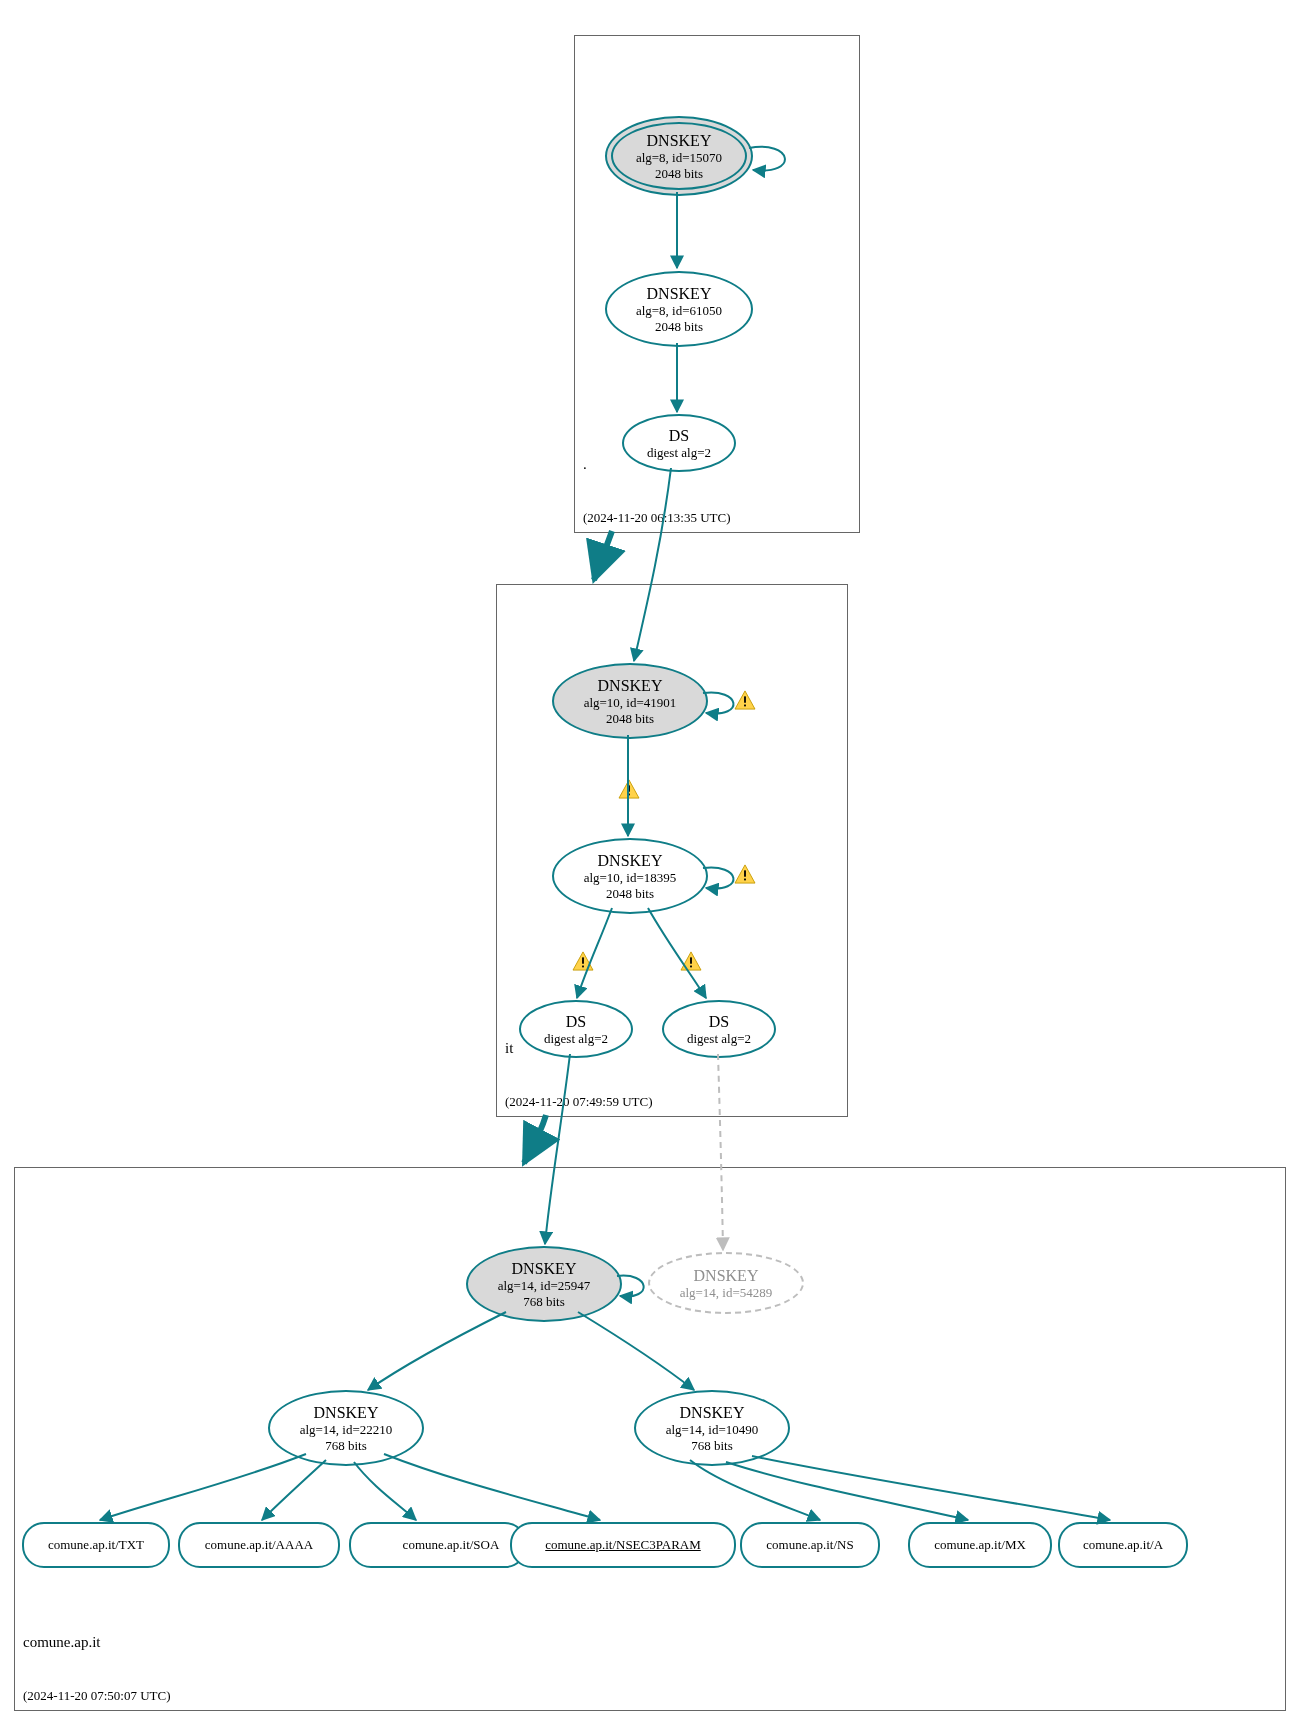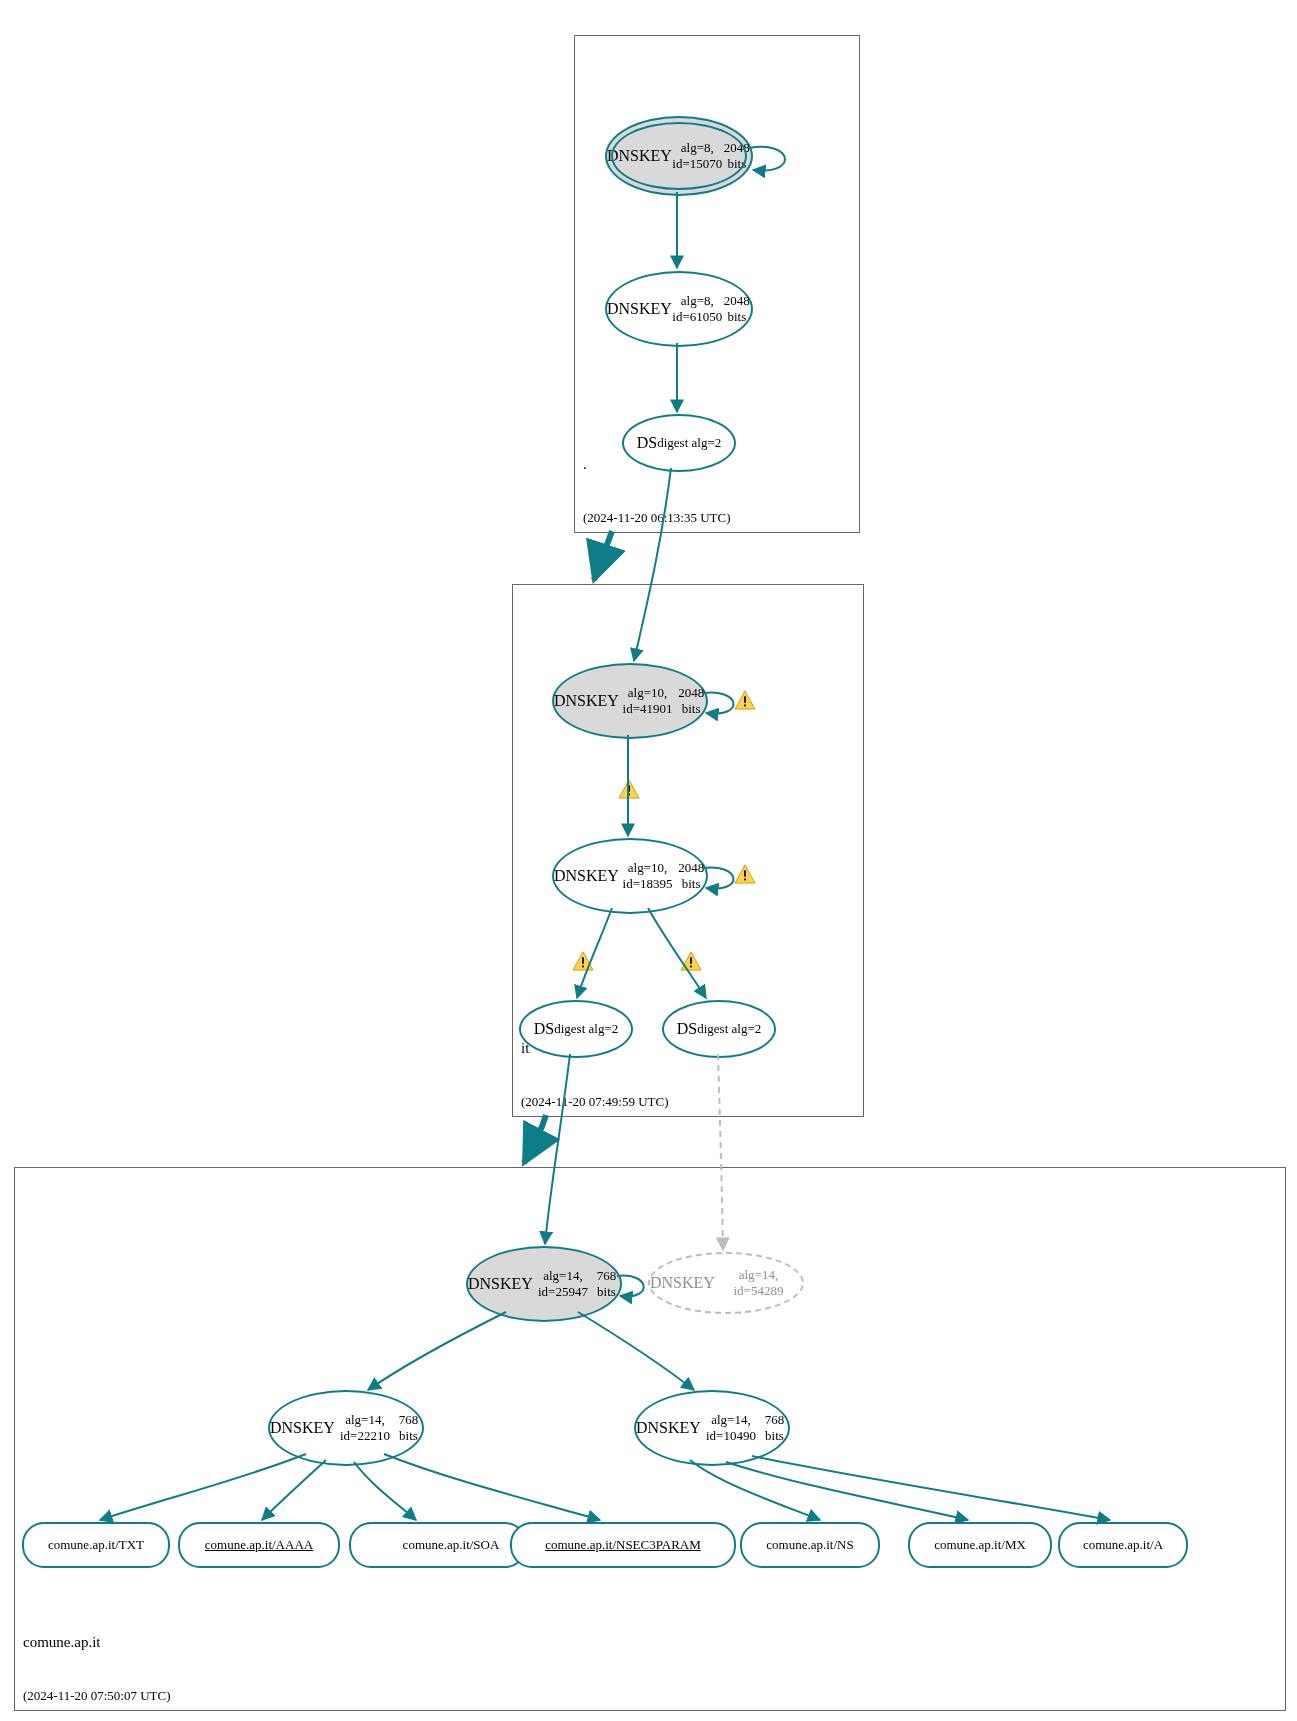--- a/index.html
+++ b/index.html
@@ -27,21 +27,21 @@
   .zone-label .ts {
     font-size: 13px;
     margin-top: 36px;
   }
   .node {
     position: absolute;
     border: 2px solid #0f7d87;
     background: #ffffff;
     text-align: center;
     display: flex;
-    flex-direction: row;
+    flex-direction: column;
     justify-content: center;
     align-items: center;
     font-size: 13px;
     line-height: 1.2;
     color: #000;
   }
   .node .title {
     font-size: 16px;
   }
   .node.ellipse {
@@ -100,21 +100,21 @@
 </head>
 <body>
 
 <div class="zone" style="left:574px; top:35px; width:284px; height:496px;">
   <div class="zone-label">
     <div>.</div>
     <div class="ts">(2024-11-20 06:13:35 UTC)</div>
   </div>
 </div>
 
-<div class="zone" style="left:512px; top:584px; width:350px; height:531px;">
+<div class="zone" style="left:496px; top:584px; width:350px; height:531px;">
   <div class="zone-label">
     <div>it</div>
     <div class="ts">(2024-11-20 07:49:59 UTC)</div>
   </div>
 </div>
 
 <div class="zone" style="left:14px; top:1167px; width:1270px; height:542px;">
   <div class="zone-label">
     <div>comune.ap.it</div>
     <div class="ts">(2024-11-20 07:50:07 UTC)</div>
@@ -179,21 +179,21 @@
 
 <div class="node ellipse" style="left:634px; top:1390px; width:152px; height:72px;">
   <span class="title">DNSKEY</span>
   <span>alg=14, id=10490</span>
   <span>768 bits</span>
 </div>
 
 <div class="node rrect" style="left:22px;  top:1522px; width:144px; height:42px;">
   <span>comune.ap.it/TXT</span>
 </div>
-<div class="node rrect" style="left:178px; top:1522px; width:158px; height:42px;text-decoration:underline;">
+<div class="node rrect" style="left:178px; top:1522px; width:158px; height:42px;">
   <span>comune.ap.it/AAAA</span>
 </div>
 <div class="node rrect" style="left:349px; top:1522px; width:148px; height:42px;padding-left:26px;">
   <span>comune.ap.it/SOA</span>
 </div>
 <div class="node rrect" style="left:510px; top:1522px; width:222px; height:42px;text-decoration:underline;">
   <span>comune.ap.it/NSEC3PARAM</span>
 </div>
 <div class="node rrect" style="left:740px; top:1522px; width:136px; height:42px;">
   <span>comune.ap.it/NS</span>

